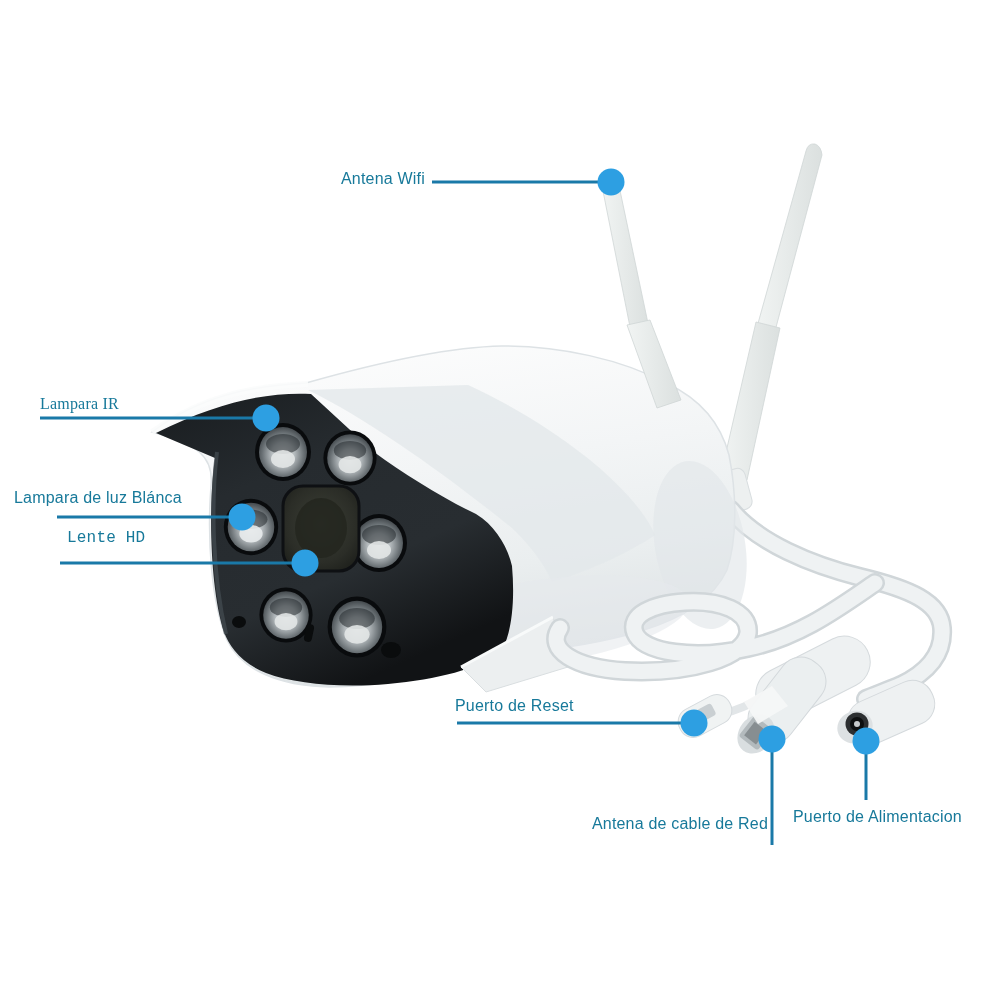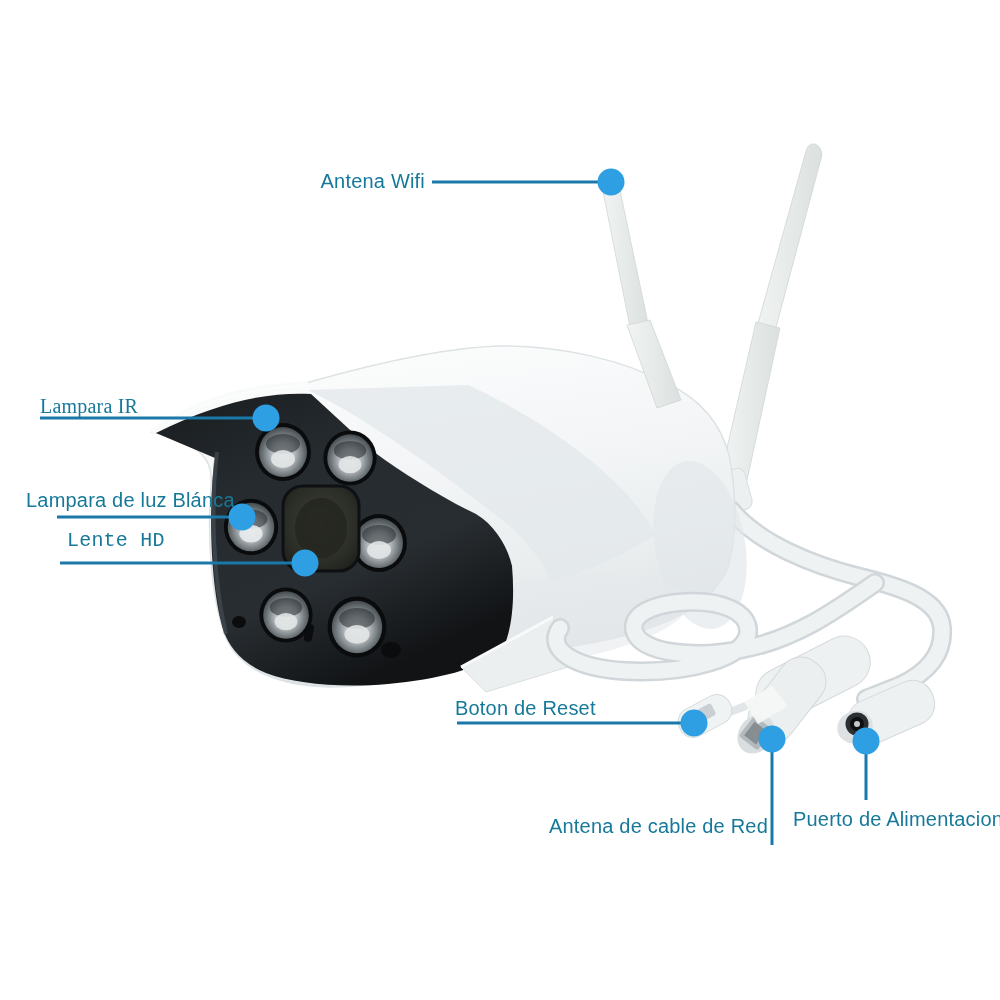--- a/index.html
+++ b/index.html
@@ -1,19 +1,19 @@
 <!DOCTYPE html>
 <html style="--background: #FFFFFF; --label-text: #17799A; --leader-line: #1A79A8; --leader-dot: #2D9FE2;"><head>
 <meta charset="utf-8">
 <style>
   html,body{margin:0;padding:0;background:#fff;}
   #stage{position:relative;width:1000px;height:1000px;background:var(--background,#fff);overflow:hidden;
          font-family:"Liberation Sans",sans-serif;}
   #stage svg{position:absolute;left:0;top:0;}
-  .label{position:absolute;font-size:20px;line-height:1.15;color:var(--label-text,#17799a);
+  .label{position:absolute;font-size:16px;line-height:1.15;color:var(--label-text,#17799a);
          letter-spacing:.2px;white-space:nowrap;}
   .leader-line{stroke:var(--leader-line,#1a79a8);stroke-width:3;fill:none;}
   .leader-dot{fill:var(--leader-dot,#2d9fe2);}
 </style>
 </head>
 <body>
 
 <div id="stage">
 
 <svg width="1000" height="1000" viewBox="0 0 1000 1000">
@@ -174,19 +174,19 @@
   <circle class="leader-dot" cx="266" cy="418" r="13.5"></circle>
   <circle class="leader-dot" cx="242" cy="517" r="13.5"></circle>
   <circle class="leader-dot" cx="305" cy="563" r="13.5"></circle>
   <circle class="leader-dot" cx="694" cy="723" r="13.5"></circle>
   <circle class="leader-dot" cx="772" cy="739" r="13.5"></circle>
   <circle class="leader-dot" cx="866" cy="741" r="13.5"></circle>
 </svg>
 
 <div class="label" style="right:575px;top:170px;">Antena Wifi</div>
 <div class="label" style="left:40px;top:395px;font-family:Liberation Serif, serif;">Lampara IR</div>
-<div class="label" style="left:14px;top:489px;margin-left:12px;">Lampara de luz Blánca</div>
+<div class="label" style="left:14px;top:489px;">Lampara de luz Blánca</div>
 <div class="label" style="left:67px;top:529px;font-family:Liberation Mono, monospace;">Lente HD</div>
-<div class="label" style="left:455px;top:697px;">Boton de Reset</div>
+<div class="label" style="left:455px;top:697px;">Puerto de Reset</div>
 <div class="label" style="right:232px;top:815px;">Antena de cable de Red</div>
 <div class="label" style="left:793px;top:808px;">Puerto de Alimentacion</div>
 
 </div>
 
 </body></html>

